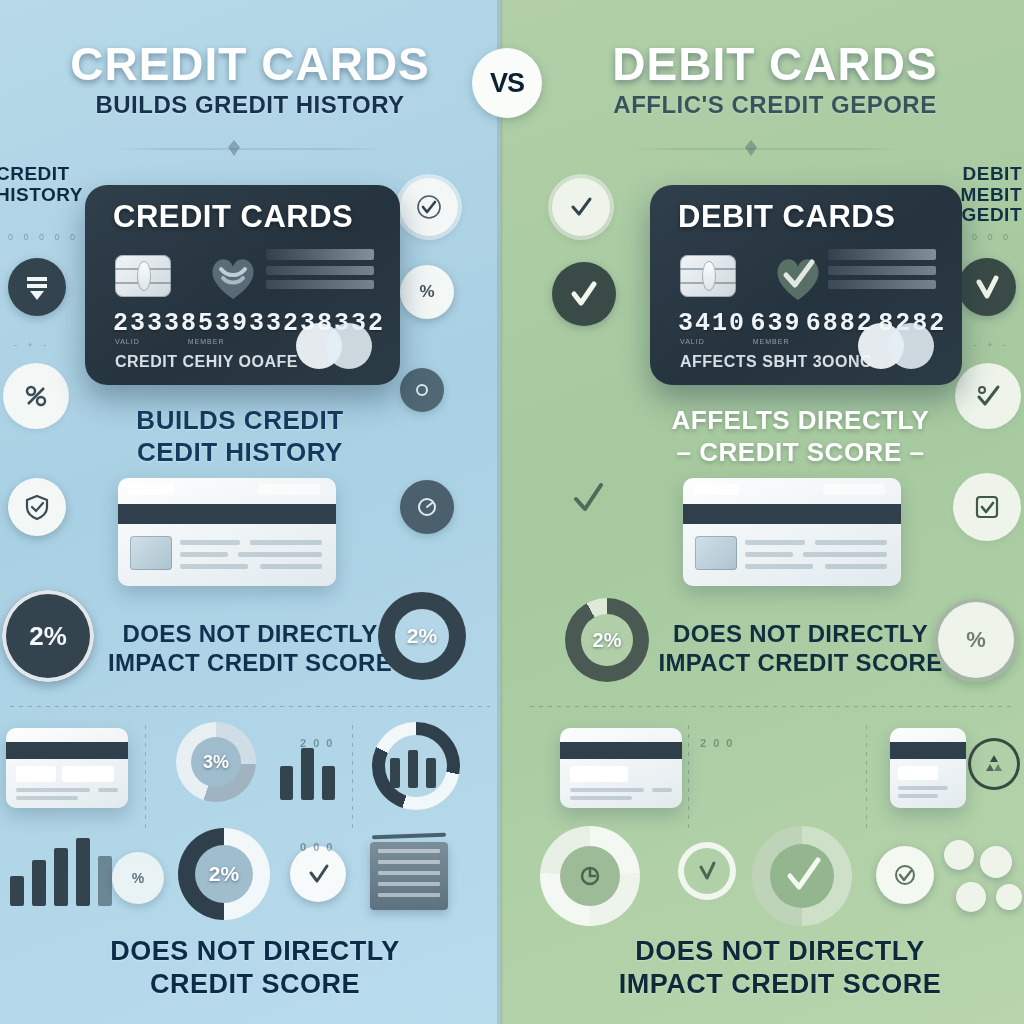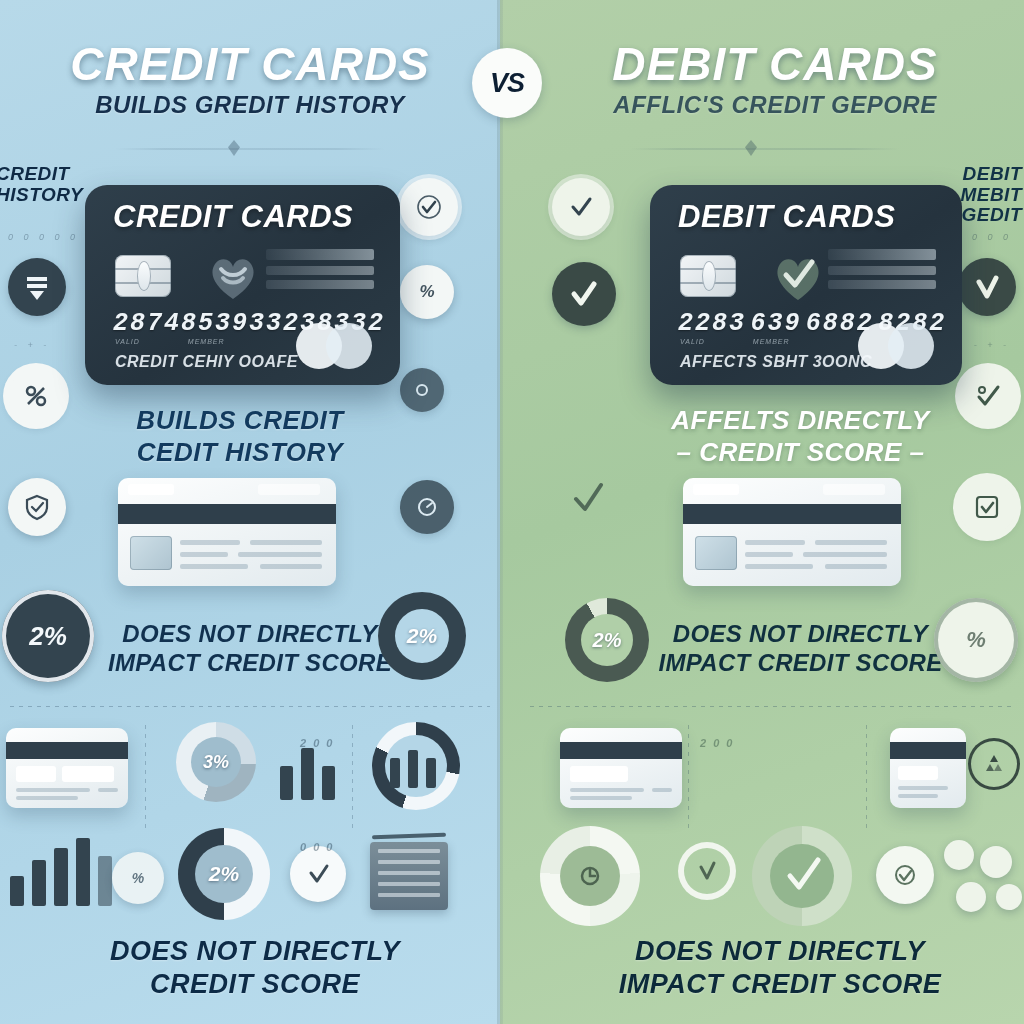--- a/index.html
+++ b/index.html
@@ -1,21 +1,21 @@
 <!DOCTYPE html>
 <html><head>
 <meta charset="utf-8">
 <style>
   * { margin:0; padding:0; box-sizing:border-box; }
   html,body { width:1024px; height:1024px; overflow:hidden; }
   body {
     font-family:"Liberation Sans", sans-serif;
     background:#b2d4e6;
   }
-  #stage { position:relative; width:1024px; height:1024px; overflow:hidden;font-style:italic; }
+  #stage { position:relative; width:1024px; height:1024px; overflow:hidden; }
 
   
   .panel { position:absolute; top:0; height:1024px; }
   .panel-left {
     left:0; width:500px;
     background:linear-gradient(160deg,#b7d9e9 0%,#a9d0e3 45%,#b9dced 100%);
   }
   .panel-right {
     left:500px; width:524px;
     background:linear-gradient(160deg,#b2cfa8 0%,#a6c99f 45%,#b8d5ad 100%);
@@ -391,21 +391,21 @@
         <path d="M16 18 C22 26 34 26 40 18" fill="none" stroke="rgba(225,238,246,.75)" stroke-width="4" stroke-linecap="round"></path>
         <path d="M18 27 C23 33 33 33 38 27" fill="none" stroke="rgba(225,238,246,.6)" stroke-width="4" stroke-linecap="round"></path>
       </svg>
     </div>
     <div class="hc-bank">
       <div class="l1"></div>
         <div class="l2"></div>
         <div class="l3"></div>
     </div>
     <div class="hc-number">
-      <span>2874</span>
+      <span>2333</span>
       <span>8539</span>
       <span>3323</span>
       <span>8332</span>
     </div>
     <div class="hc-microlabels">
       <span>VALID</span>
       <span>MEMBER</span>
     </div>
     <div class="hc-caption">CREDIT CEHIY OOAFE</div>
     <div class="hc-logo">
@@ -423,21 +423,21 @@
         <path d="M29 50 C9 36 5 23 11 14 C17 6 27 9 29 17 C31 9 41 6 47 14 C53 23 49 36 29 50 Z" fill="rgba(150,185,150,.45)"></path>
         <path d="M17 25 L26 35 L43 12" fill="none" stroke="rgba(238,246,238,.9)" stroke-width="5" stroke-linecap="round" stroke-linejoin="round"></path>
       </svg>
     </div>
     <div class="hc-bank">
       <div class="l1"></div>
         <div class="l2"></div>
         <div class="l3"></div>
     </div>
     <div class="hc-number">
-      <span>2283</span>
+      <span>3410</span>
       <span>639</span>
       <span>6882</span>
       <span>8282</span>
     </div>
     <div class="hc-microlabels">
       <span>VALID</span>
       <span>MEMBER</span>
     </div>
     <div class="hc-caption">AFFECTS SBHT 3OONC</div>
     <div class="hc-logo">

